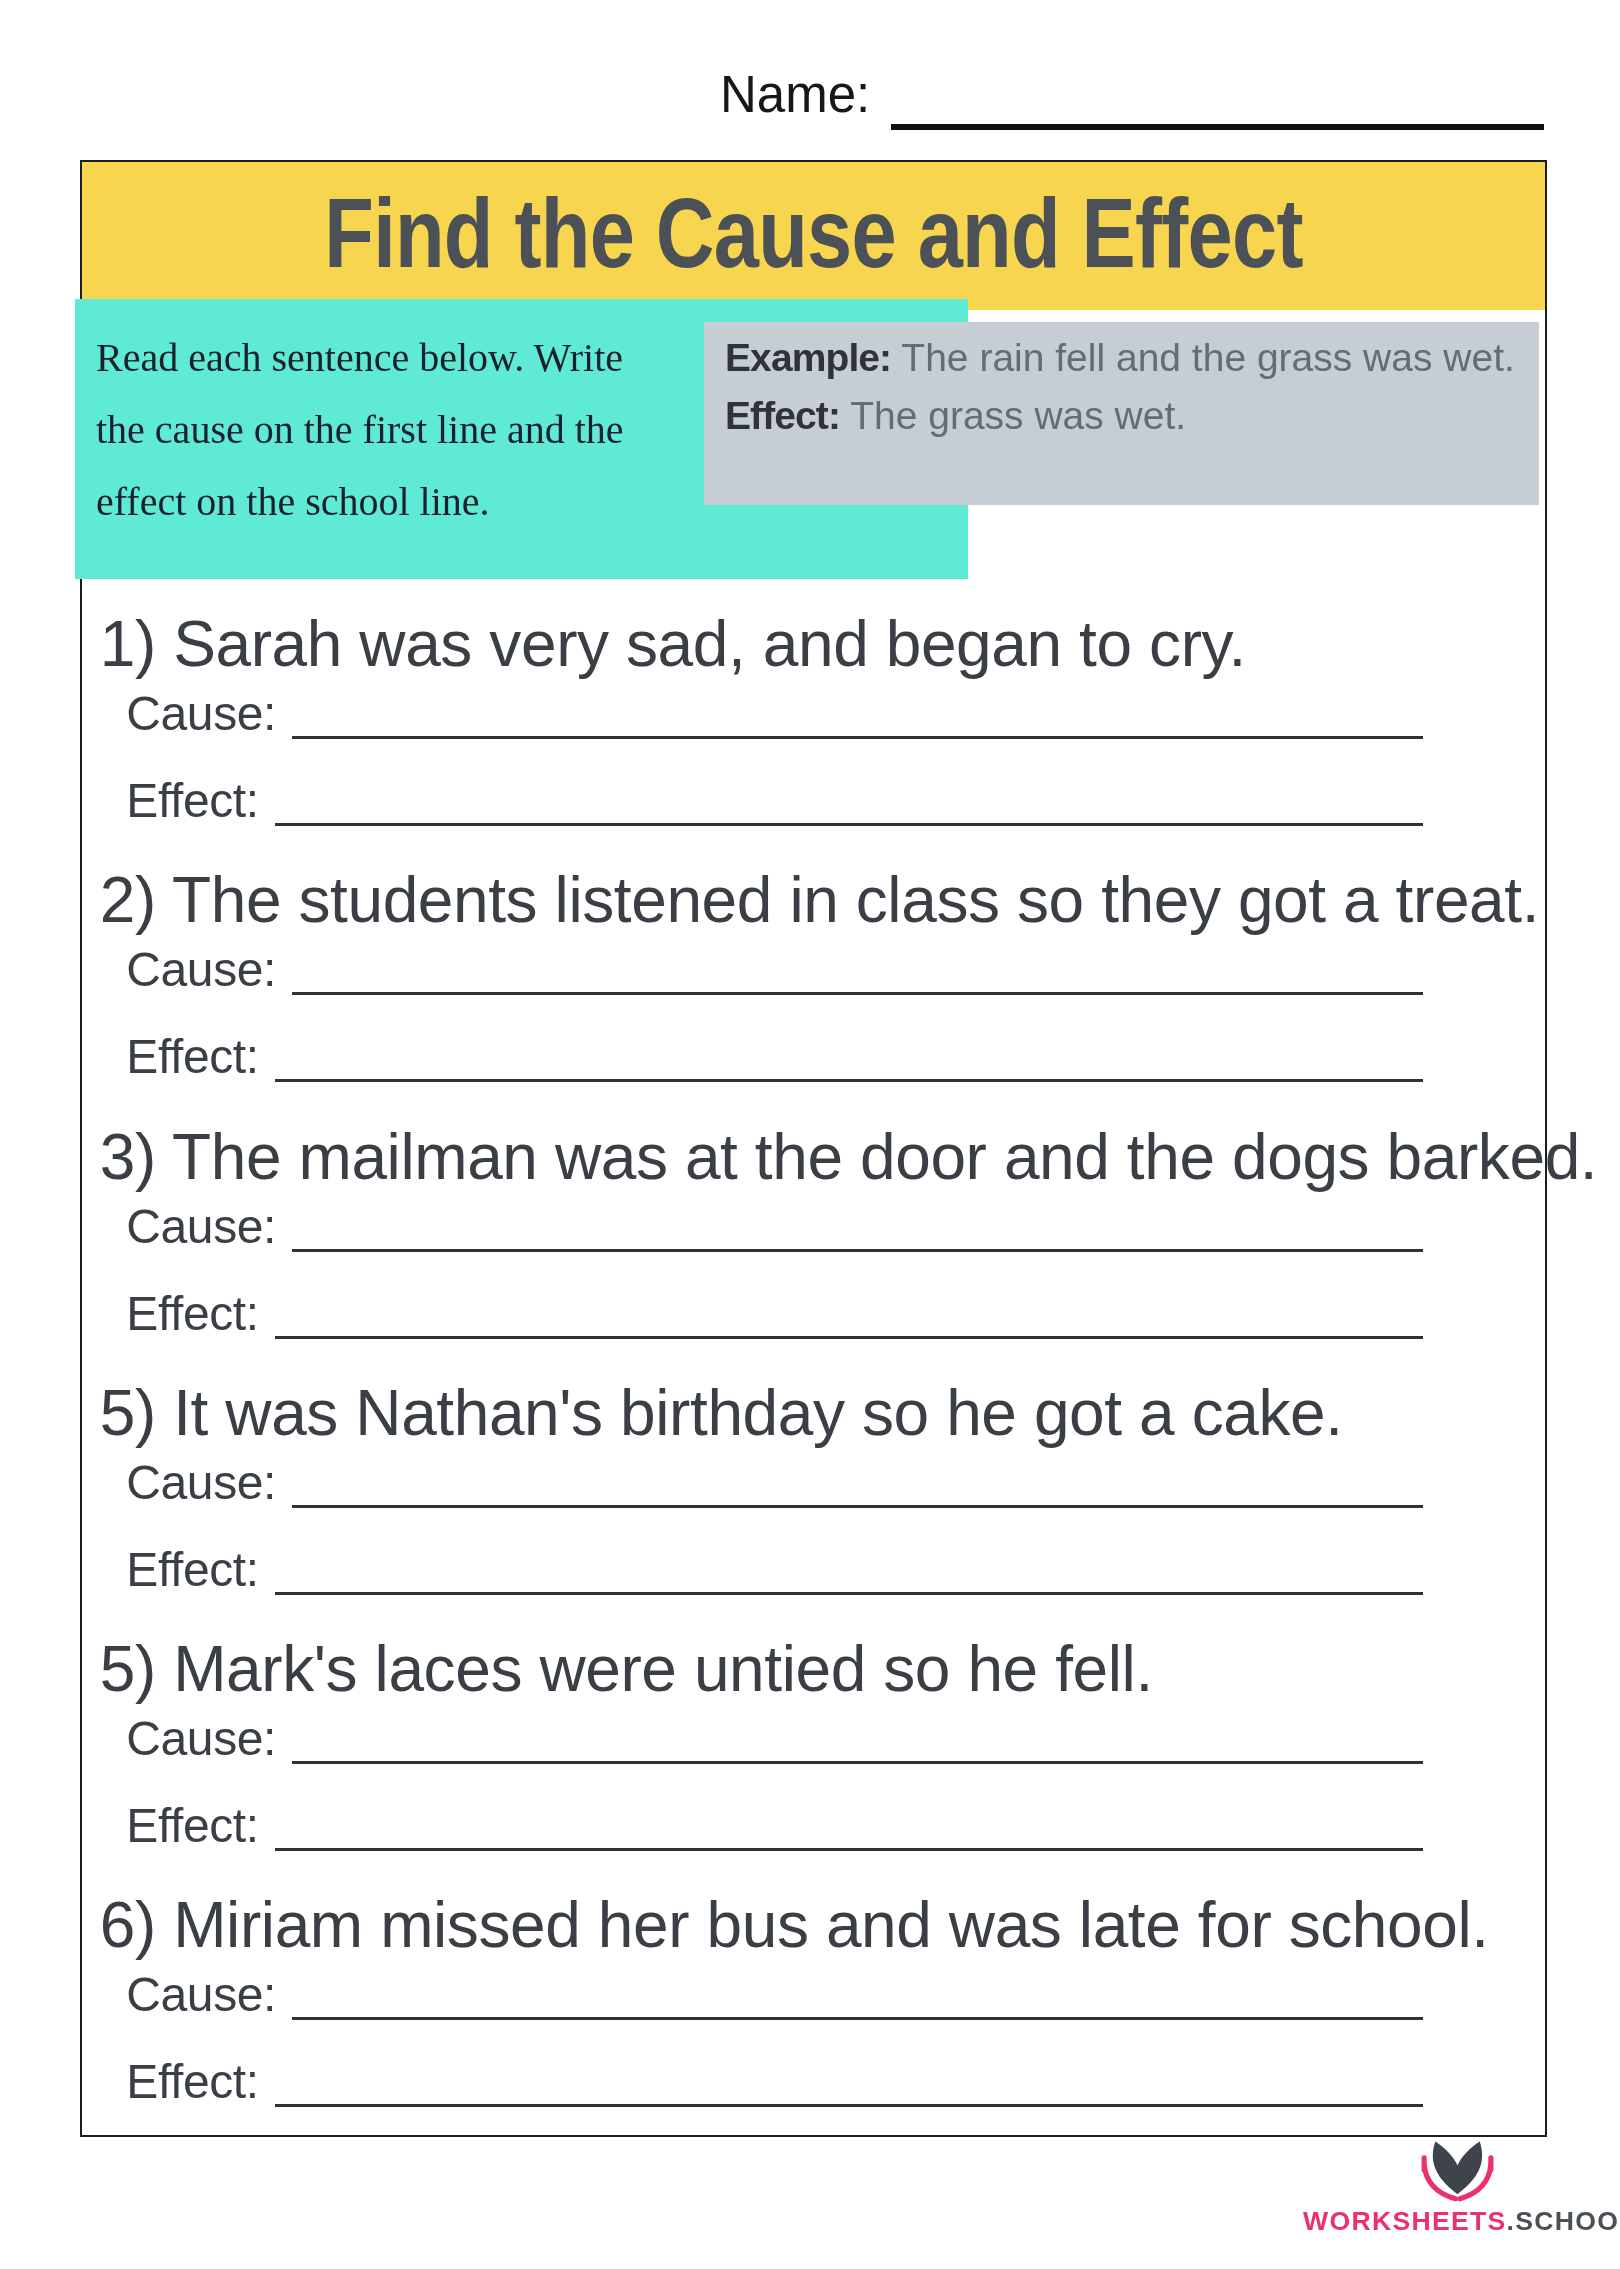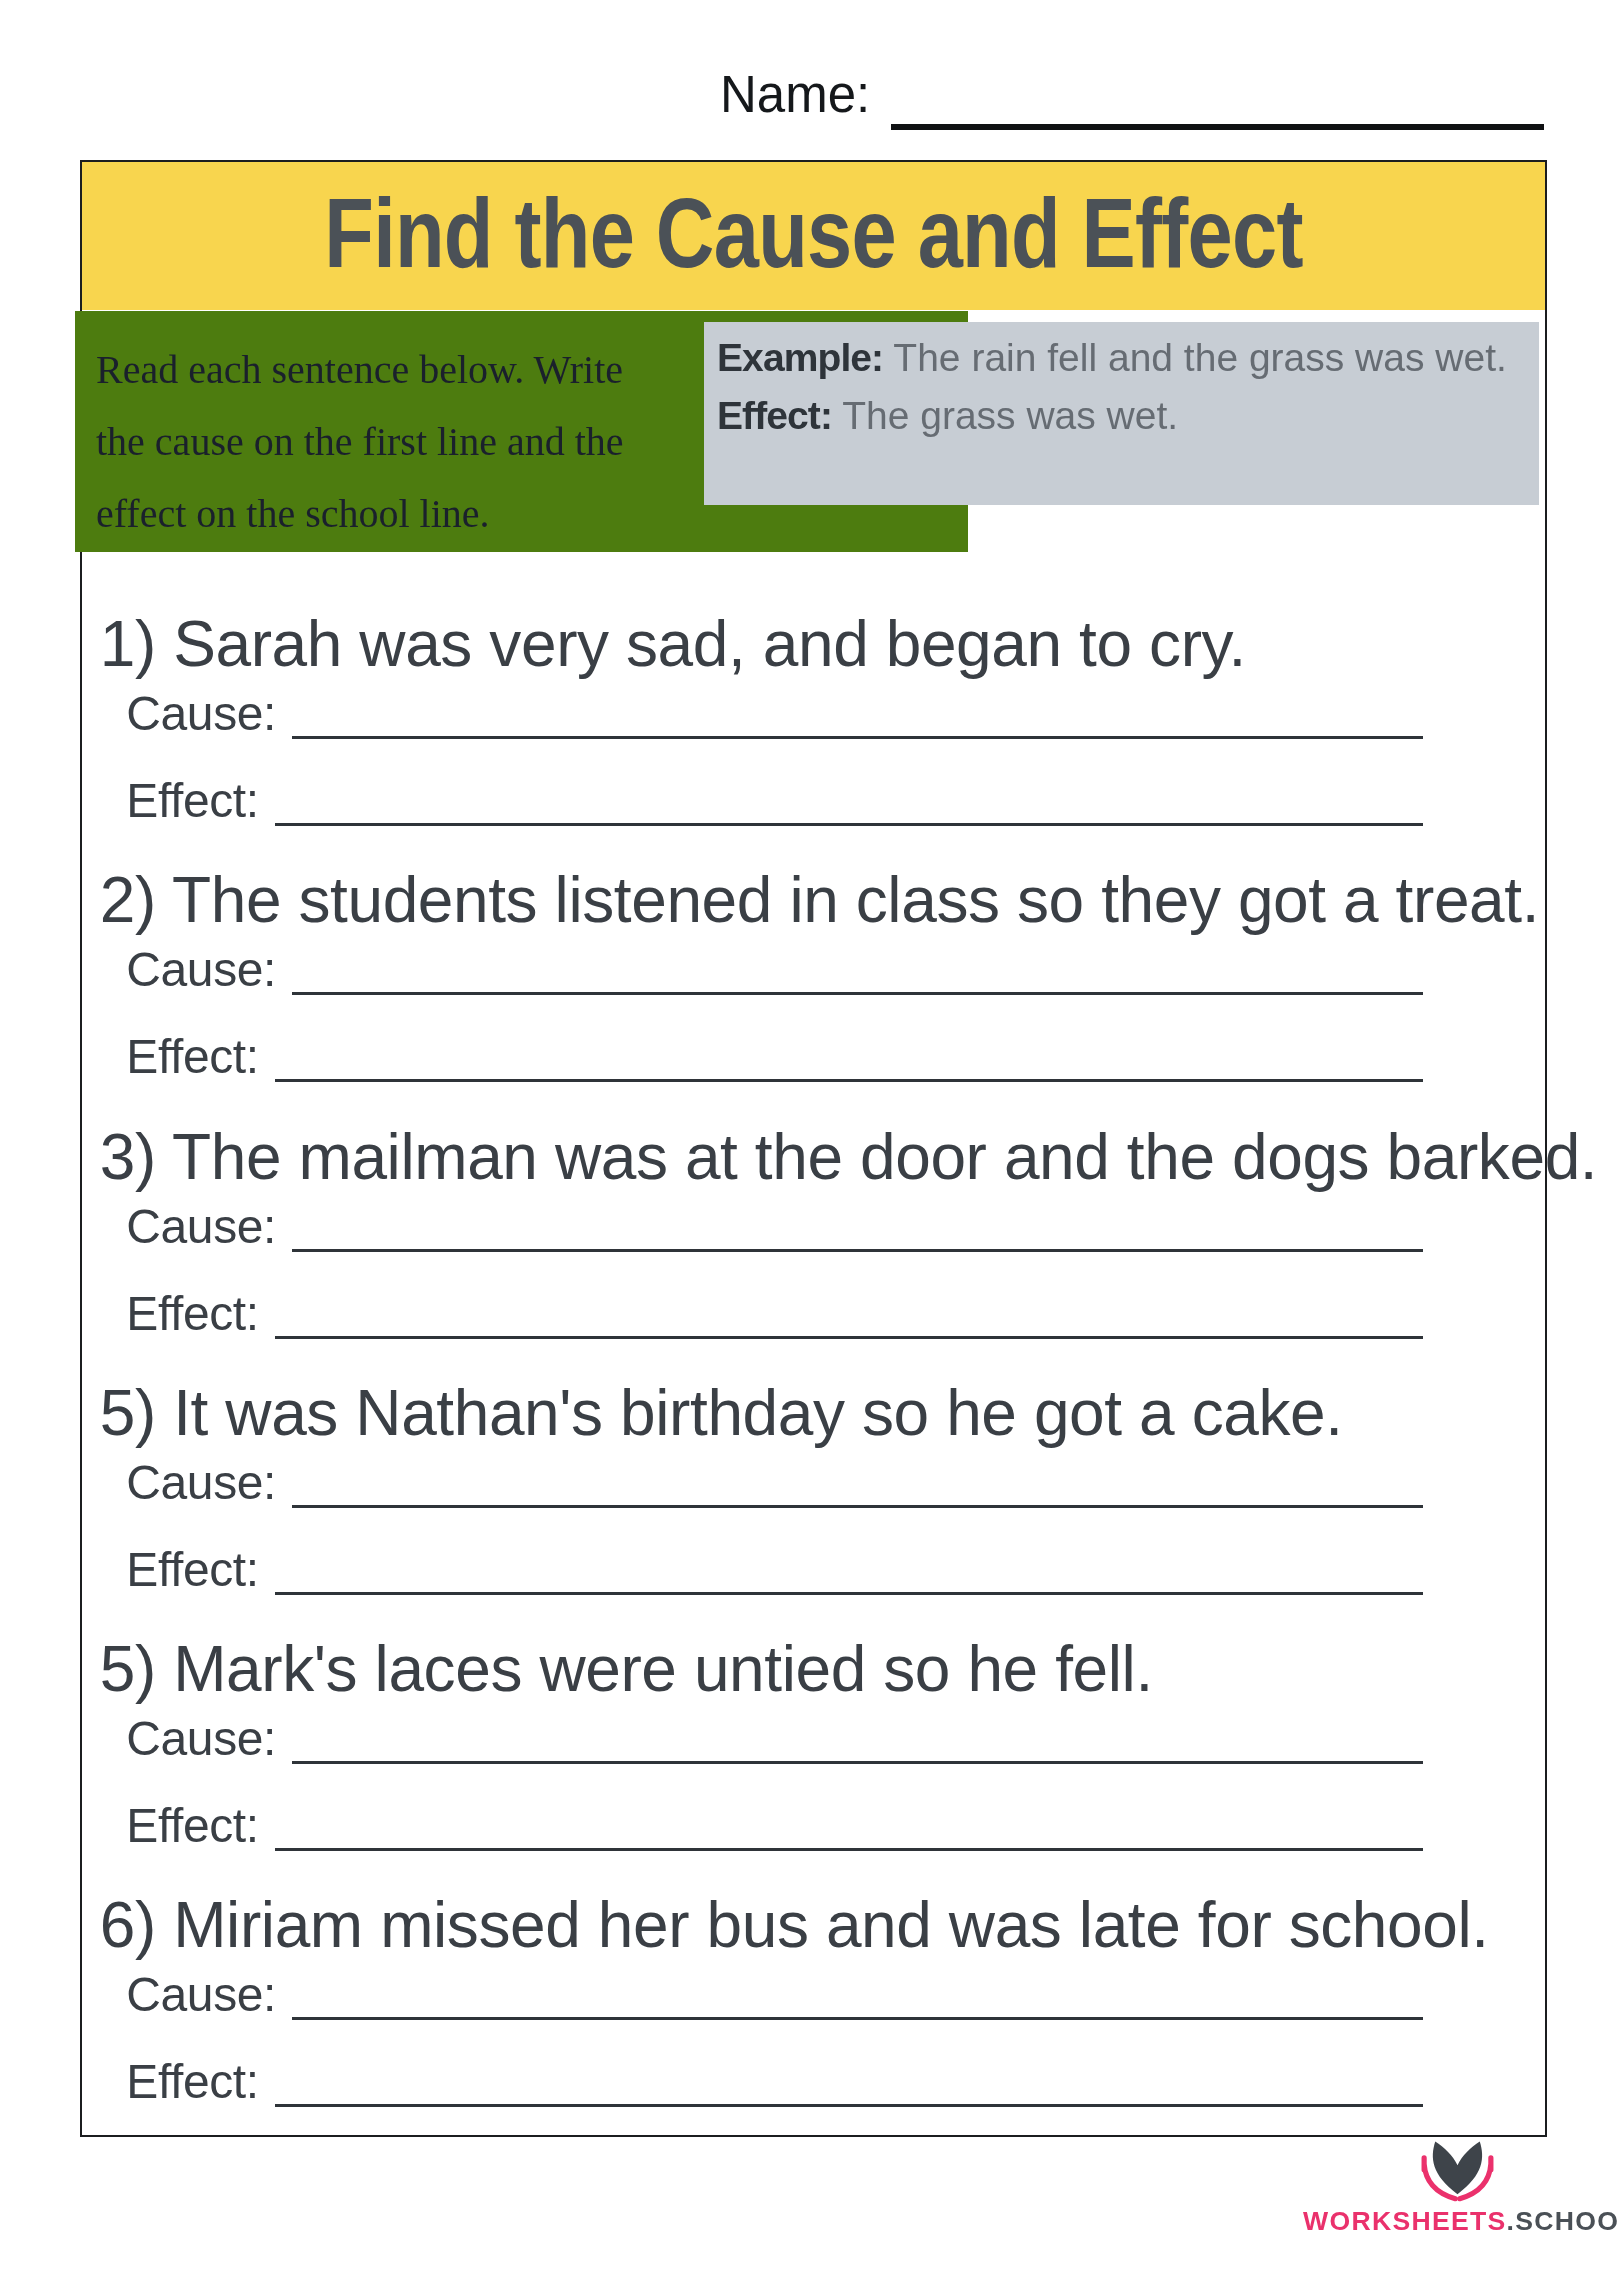--- a/index.html
+++ b/index.html
@@ -22,30 +22,30 @@
   }
   .title-band{
     position:absolute;left:0;top:0;width:100%;height:148px;background:#f8d54e;z-index:1;
   }
   .title{
     width:100%;height:148px;line-height:142px;text-align:center;
     font-size:99px;font-weight:bold;color:#4b5157;letter-spacing:-0.9px;
     transform:scaleX(0.82);transform-origin:50% 50%;white-space:nowrap;
   }
   .instr-box{
-    position:absolute;left:-7px;top:149px;width:893px;height:241px;
-    background:#4d7c0f;z-index:2;box-sizing:border-box;padding:23px 0 0 21px;
+    position:absolute;left:-7px;top:137px;width:893px;height:280px;
+    background:#5eead4;z-index:2;box-sizing:border-box;padding:23px 0 0 21px;
   }
   .instr-line{
     font-family:"Liberation Serif",serif;font-size:40px;line-height:72px;
     color:#1a202c;white-space:nowrap;
   }
   .example-box{
     position:absolute;left:622px;top:160px;width:835px;height:183px;
-    background:#c7cdd4;z-index:3;box-sizing:border-box;padding:7px 0 0 13px;overflow:hidden;
+    background:#c7cdd4;z-index:3;box-sizing:border-box;padding:7px 0 0 21px;overflow:hidden;
   }
   .ex-line{font-size:39px;line-height:58px;white-space:nowrap;}
   .ex-label{color:#2e343a;font-weight:bold;letter-spacing:-0.9px;}
   .ex-value{color:#666c73;}
   
   .item{
     position:absolute;left:17.7px;width:1323px;height:239px;
   }
   .sentence{
     position:absolute;left:0;top:0;font-size:64px;line-height:59px;

